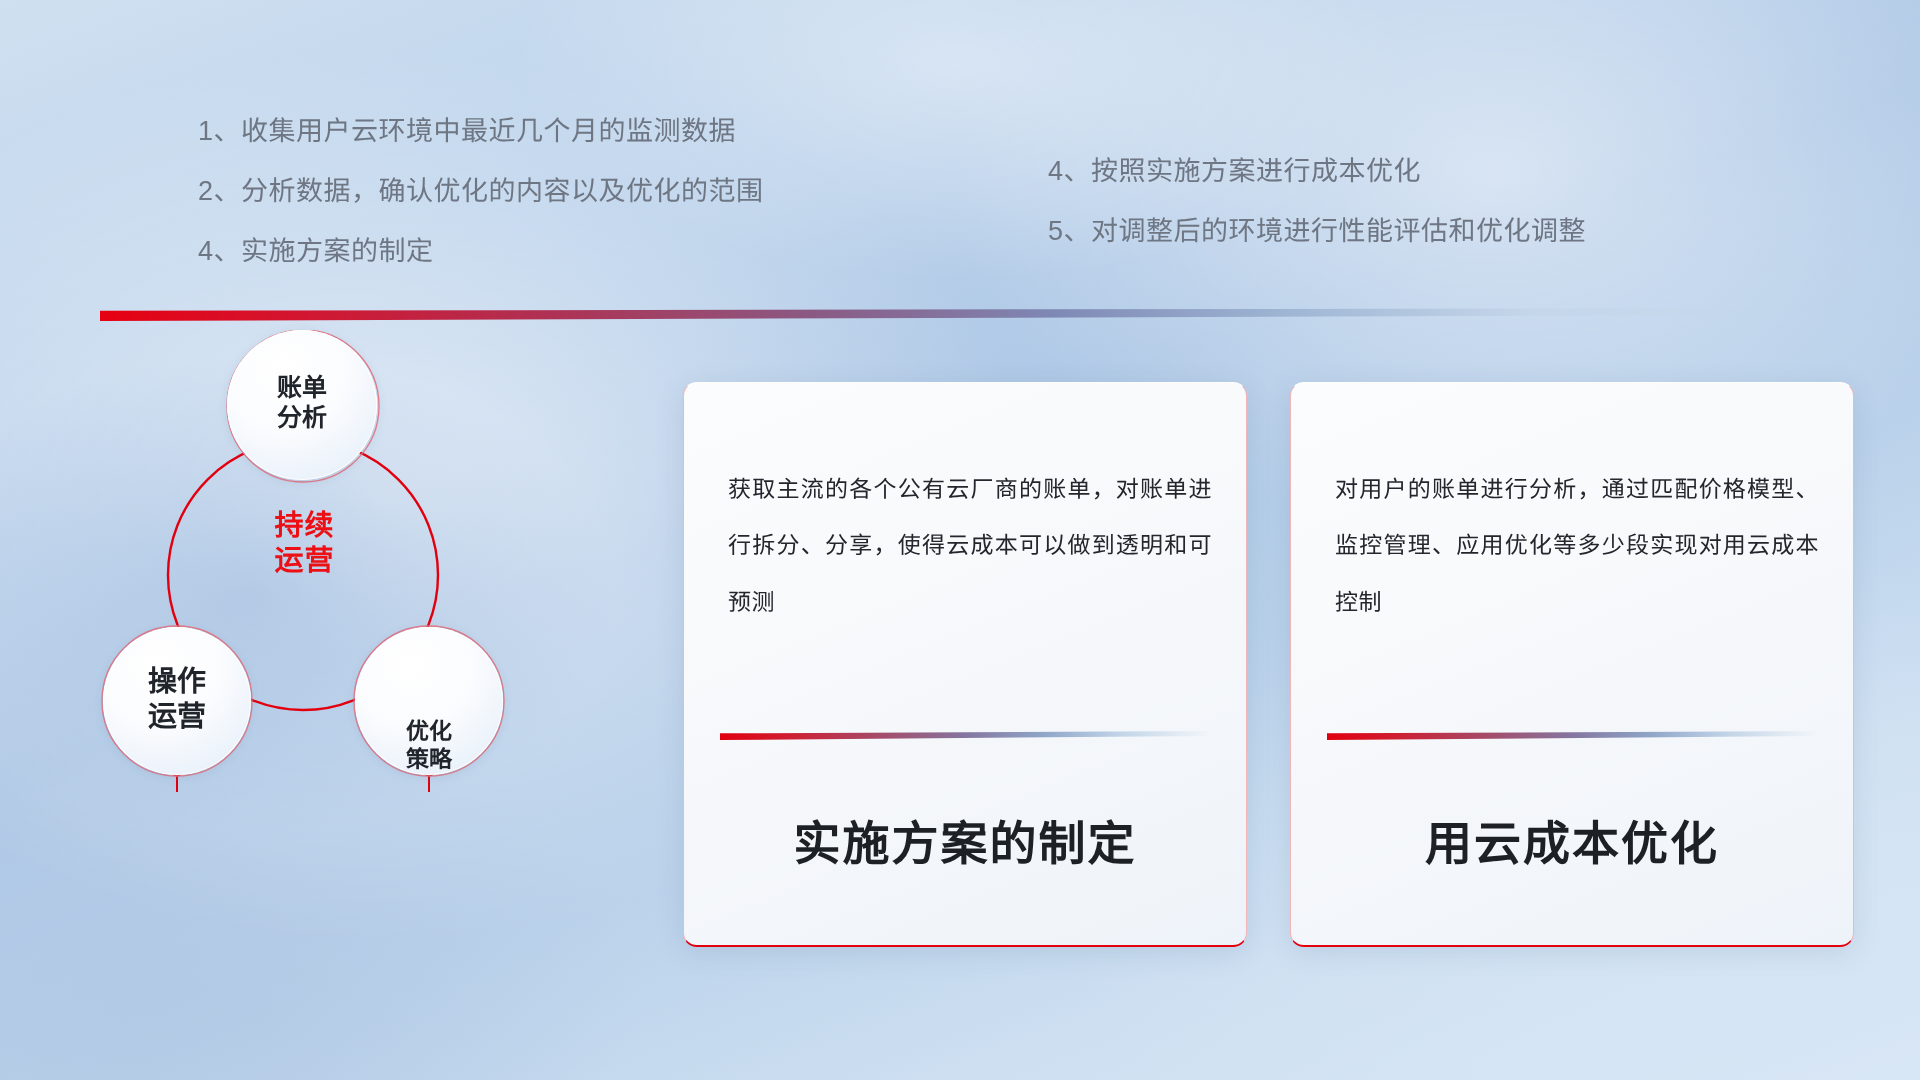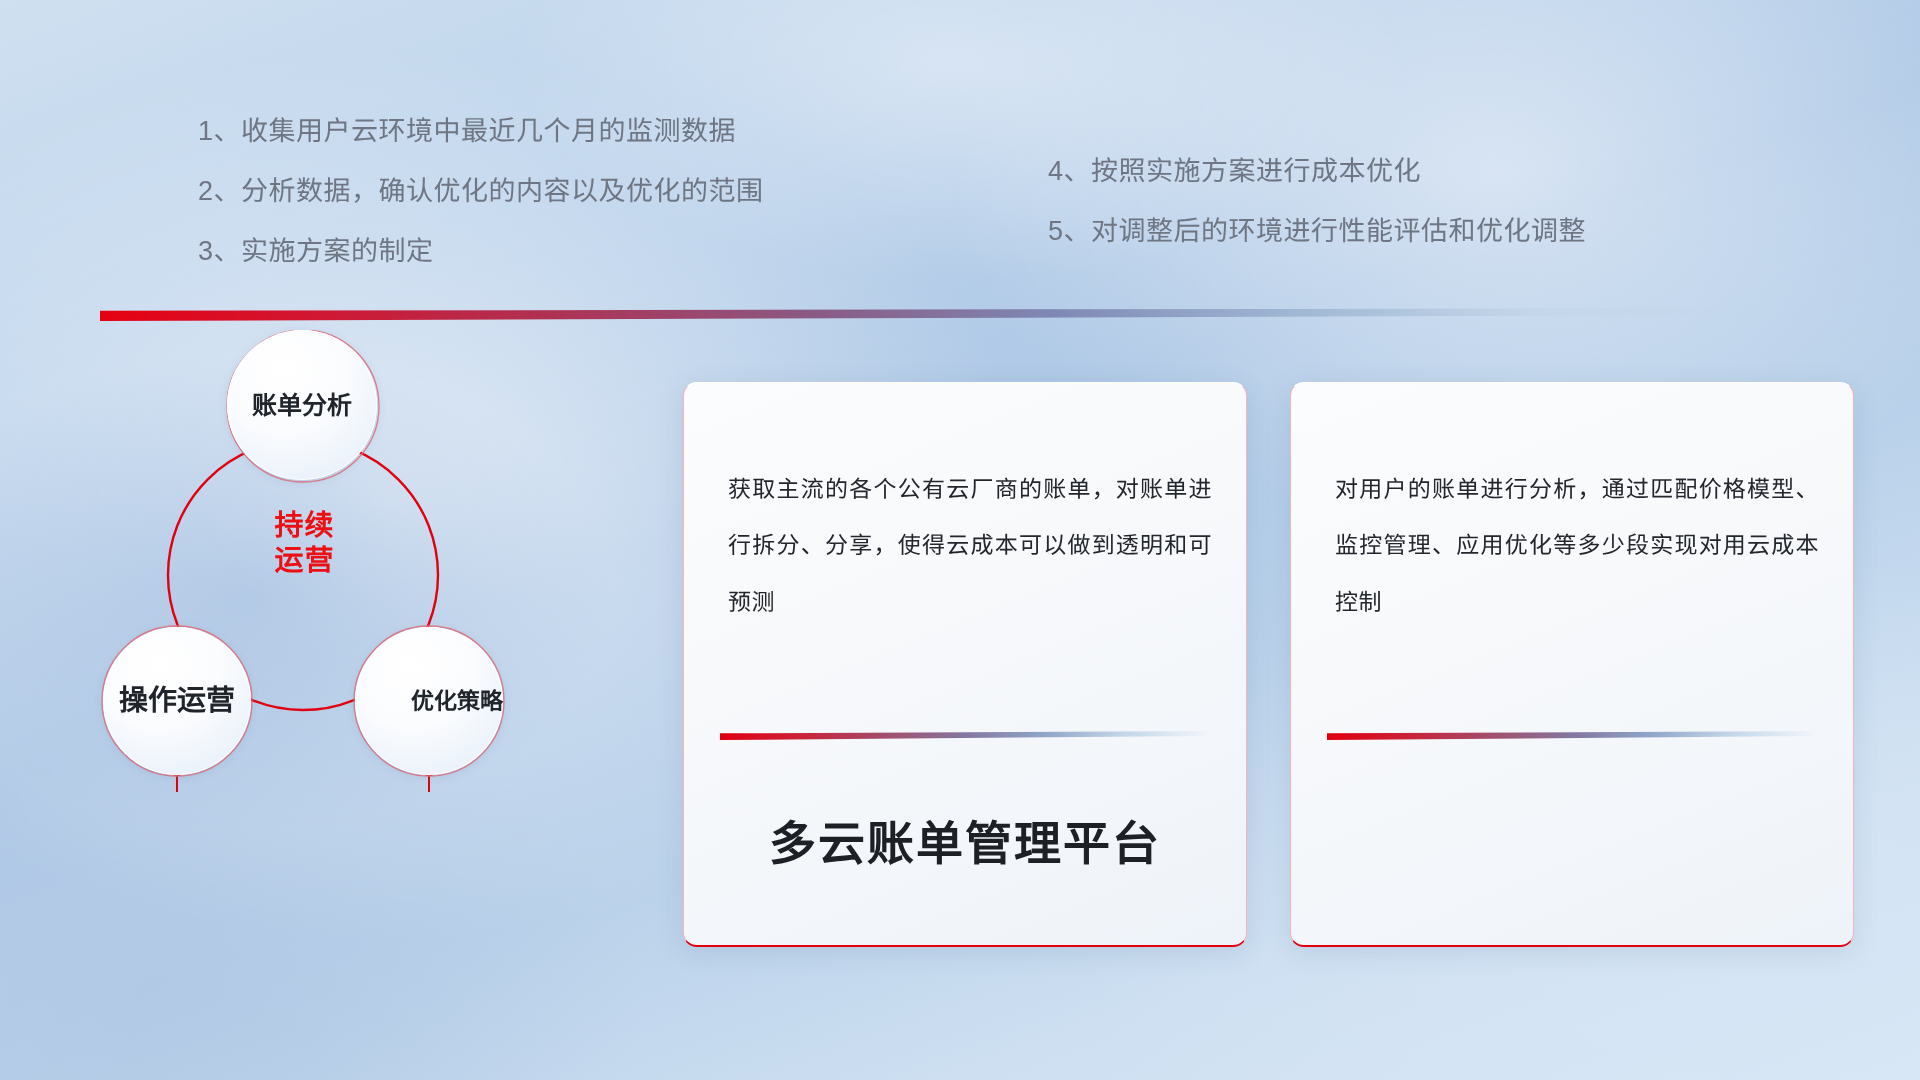--- a/index.html
+++ b/index.html
@@ -83,27 +83,28 @@
     height: 500px;
   }
   .venn svg { position: absolute; inset: 0; }
 
   .bubble {
     position: absolute;
     border-radius: 50%;
     background: radial-gradient(circle at 38% 26%, #ffffff 0%, #fbfcfe 42%, #eef4fb 72%, #e1ebf7 100%);
     box-shadow: 0 2px 10px rgba(90,120,160,0.18), inset 0 0 0 1px rgba(255,255,255,0.85);
     display: flex;
-    flex-direction: row;
+    flex-direction: column;
     align-items: center;
     justify-content: center;
     color: #20242b;
     font-weight: bold;
     line-height: 1.22;
     text-align: center;
+    font-family: Liberation Mono, monospace;
   }
   .bubble.top     { left: 152px; top: 0px;   width: 150px; height: 150px; font-size: 25px; }
   .bubble.left    { left: 28px;  top: 297px; width: 148px; height: 148px; font-size: 29px; }
   .bubble.right   { left: 280px; top: 297px; width: 148px; height: 148px; font-size: 23px; justify-content: flex-end; }
 
   .center-label {
     position: absolute;
     left: 152px;
     top: 178px;
     width: 155px;
@@ -179,21 +180,21 @@
   }
 </style>
 </head>
 <body>
 
 <div id="slide">
 
   <div class="bullets left">
     <div class="row">1、收集用户云环境中最近几个月的监测数据</div>
     <div class="row">2、分析数据，确认优化的内容以及优化的范围</div>
-    <div class="row">3、实施方案的制定</div>
+    <div class="row">4、实施方案的制定</div>
   </div>
 
   <div class="bullets right">
     <div class="row">4、按照实施方案进行成本优化</div>
     <div class="row">5、对调整后的环境进行性能评估和优化调整</div>
   </div>
 
   <div class="divider">
     <div class="wedge"></div>
   </div>
@@ -235,23 +236,24 @@
       <div>持续</div>
       <div>运营</div>
     </div>
   </div>
 
   <div class="card one">
     <div class="card-body">获取主流的各个公有云厂商的账单，对账单进行拆分、分享，使得云成本可以做到透明和可预测</div>
     <div class="card-rule">
       <div class="wedge2"></div>
     </div>
-    <div class="card-title">多云账单管理平台</div>
+    <div class="card-title">实施方案的制定</div>
   </div>
 
   <div class="card two">
     <div class="card-body">对用户的账单进行分析，通过匹配价格模型、监控管理、应用优化等多少段实现对用云成本控制</div>
     <div class="card-rule">
       <div class="wedge2"></div>
     </div>
+    <div class="card-title">用云成本优化</div>
   </div>
 
 </div>
 
 </body></html>

